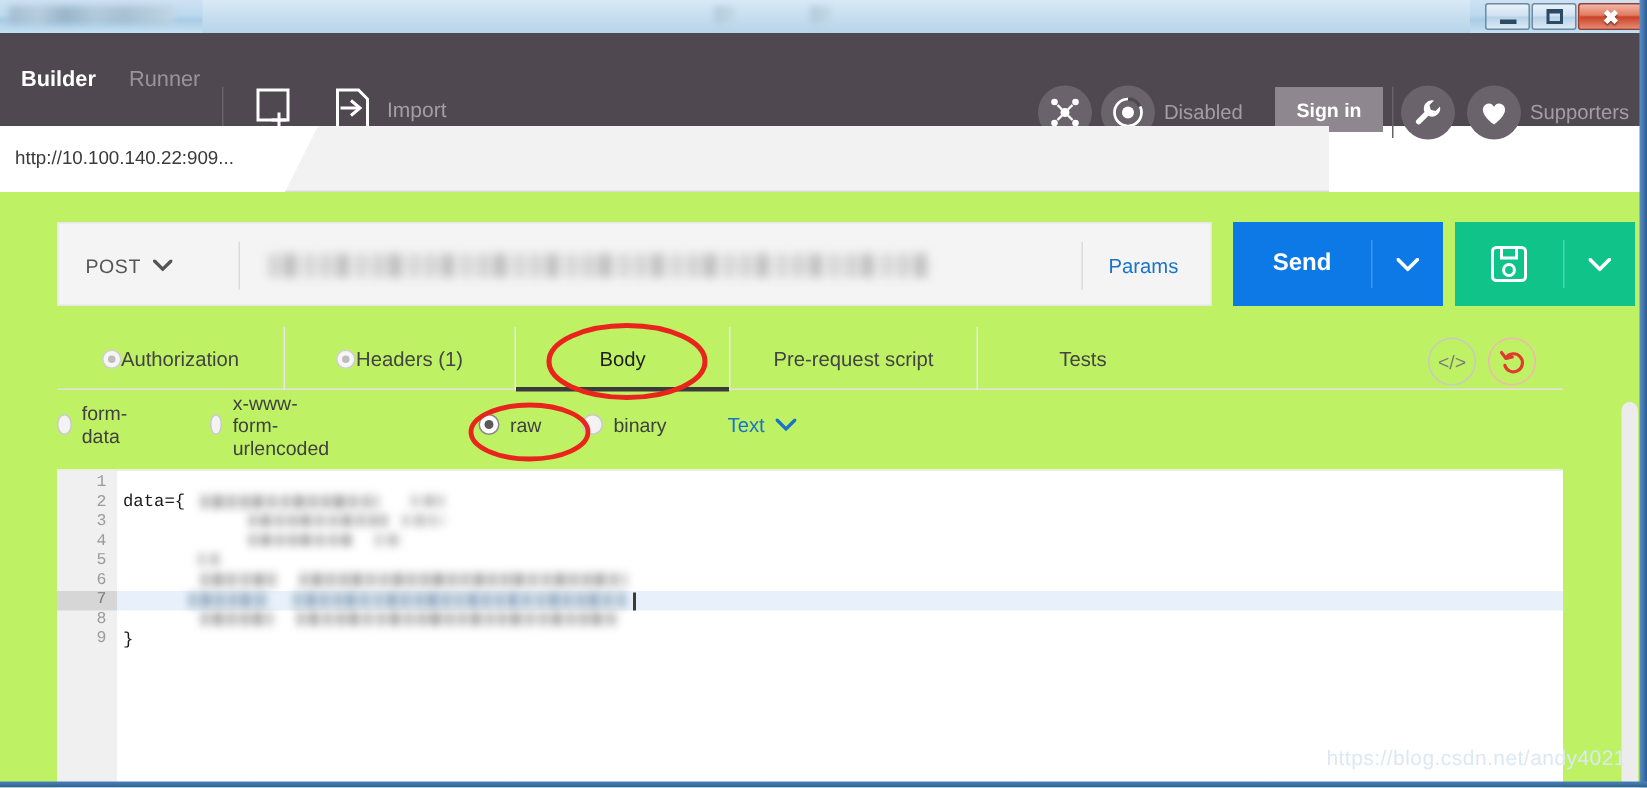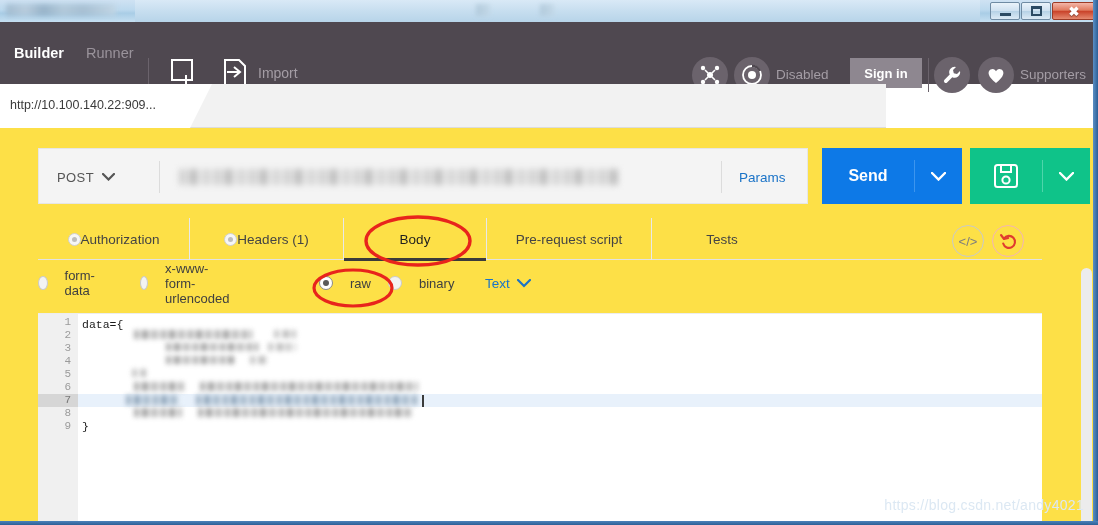--- a/index.html
+++ b/index.html
@@ -106,21 +106,21 @@
     gap: 7px; cursor: pointer;
   }
   .env-label { font-size: 13.5px; color: #3b3b3b; }
   .env-eye {
     position: absolute; right: 50px; top: 88px; width: 34px; height: 34px;
     border-radius: 50%; background: #8e8e8e; display:flex; align-items:center;
     justify-content:center; color:#fff; font-style: italic; font-size: 15px; cursor:pointer;
   }
 
   
-  .main { position: absolute; left: 0; top: 128px; width: 1098px; height: 397px; background: #fde047; }
+  .main { position: absolute; left: 0; top: 128px; width: 1098px; height: 397px; background: #bef264; }
 
   .urlrow {
     position: absolute; left: 38px; top: 20px; width: 966px; height: 56px;
   }
   .url-left {
     position: absolute; left: 0; top: 0; width: 770px; height: 56px;
     background: #f4f4f4; border: 1px solid #e6e6e6;
   }
   .method-sel {
     position: absolute; left: 18px; top: 0; height: 56px; display: flex;
@@ -184,21 +184,21 @@
   .code-icon, .reset-icon {
     position: absolute; top: 7px; width: 32px; height: 32px; border-radius: 50%;
     display:flex; align-items:center; justify-content:center; cursor:pointer;
   }
   .code-icon { right: 58px; border: 1.5px solid #c9c9c9; color: #7d7d7d; font-size: 13px; }
   .reset-icon { right: 18px; border: 1.5px solid #f2b5b5; color: #e03b2f; }
 
   
   .bodytypes { position: absolute; left: 38px; top: 140px; height: 30px; }
   .btype {
-    position: absolute; top: 0; display: flex; align-items: center; gap: 17px;
+    position: absolute; top: 0; display: flex; align-items: center; gap: 7px;
     font-size: 13px; color: #404040; cursor: pointer; height: 30px;
   }
   .radio {
     width: 14px; height: 14px; border-radius: 50%; border: 1px solid #cacaca;
     background: #f3f3f3; display:flex; align-items:center; justify-content:center;
   }
   .radio.on { border-color: #8a8a8a; background: #fff; }
   .radio.on i { width: 6px; height: 6px; border-radius: 50%; background: #5a5a5a; display:block; }
   .text-sel {
     position: absolute; left: 447px; top: 0; height: 30px; display:flex; align-items:center;
@@ -467,21 +467,21 @@
         <div class="gutter-line" style="top:54px;">5</div>
         <div class="gutter-line" style="top:67px;">6</div>
         <div class="gutter-line active" style="top:80px;">7</div>
         <div class="gutter-line" style="top:93px;">8</div>
         <div class="gutter-line" style="top:106px;">9</div>
       </div>
 
       <div class="ed-lines">
         <div class="hl-row" style="top:80px;"></div>
 
-        <div class="ed-line" style="top:4px;left:4px;">data={</div>
+        <div class="ed-line" style="top:14px;left:4px;">data={</div>
 
         <div class="blurtext" style="top:16px;left:56px;width:118px;height:9px;"></div>
         <div class="blurtext dim" style="top:16px;left:196px;width:22px;height:8px;"></div>
 
         <div class="blurtext" style="top:29px;left:88px;width:92px;height:8px;"></div>
         <div class="blurtext dim" style="top:29px;left:190px;width:28px;height:8px;"></div>
 
         <div class="blurtext" style="top:42px;left:88px;width:68px;height:8px;"></div>
         <div class="blurtext dim" style="top:42px;left:172px;width:18px;height:8px;"></div>
 

